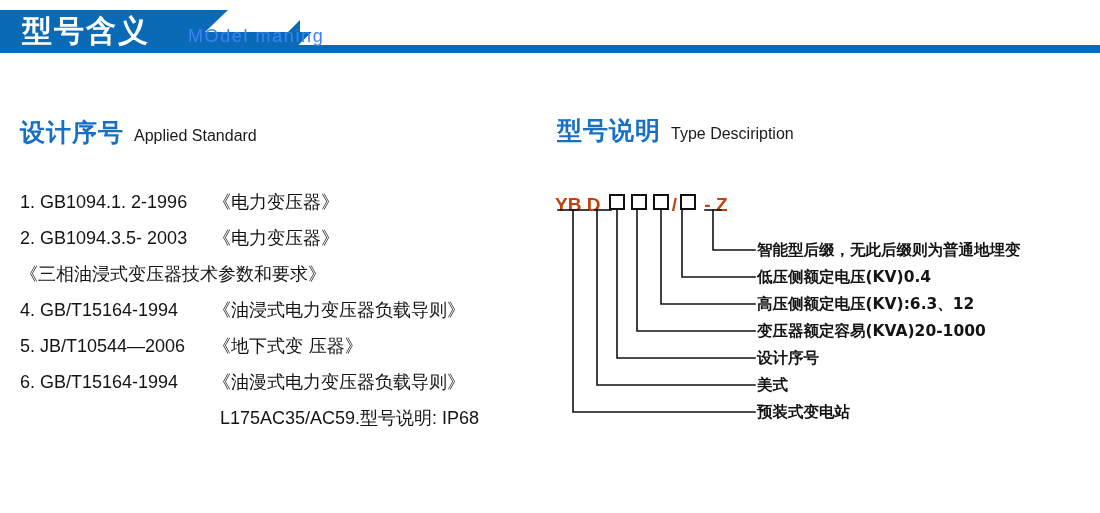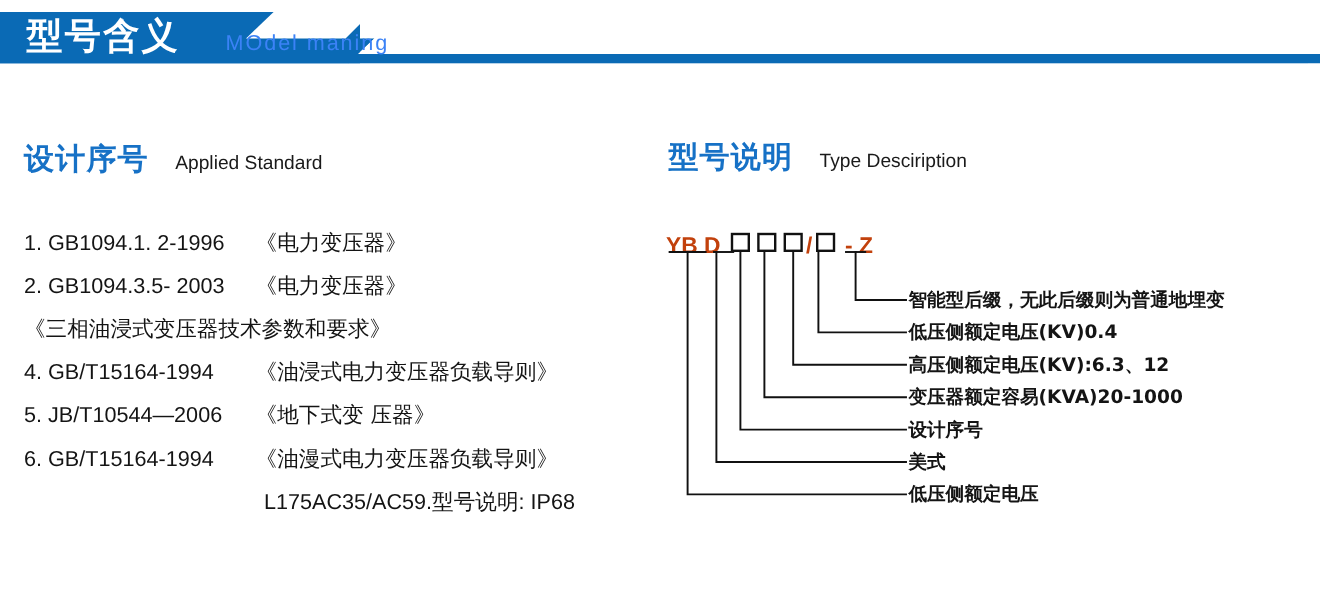--- a/index.html
+++ b/index.html
@@ -29,21 +29,21 @@
   }
 
   
   .sec-head{position:absolute;white-space:nowrap;}
   .sec-cn{
     font-size:25px;font-weight:bold;color:#1671c6;
     letter-spacing:1px;
     font-family:"DejaVu Sans","Liberation Sans",sans-serif;
   }
   .sec-en{
-    font-size:16px;color:#1a1a1a;margin-left:22px;
+    font-size:16px;color:#1a1a1a;margin-left:10px;
     font-family:"Liberation Sans",sans-serif;
   }
   #head-left{left:20px;top:116px;}
   #head-right{left:557px;top:114px;}
 
   
   #std-list{position:absolute;left:20px;top:190px;width:530px;}
   .std-row{
     height:36px;display:flex;align-items:baseline;
     font-size:18px;color:#141414;white-space:nowrap;
@@ -164,14 +164,14 @@
       <polyline points="28,30 28,232 210,232"></polyline>
     </g>
   </svg>
 
   <div class="lbl" style="top:60px">智能型后缀，无此后缀则为普通地埋变</div>
   <div class="lbl" style="top:87px">低压侧额定电压(KV)0.4</div>
   <div class="lbl" style="top:114px">高压侧额定电压(KV):6.3、12</div>
   <div class="lbl" style="top:141px">变压器额定容易(KVA)20-1000</div>
   <div class="lbl" style="top:168px">设计序号</div>
   <div class="lbl" style="top:195px">美式</div>
-  <div class="lbl" style="top:222px">低压侧额定电压</div>
+  <div class="lbl" style="top:222px">预装式变电站</div>
 </div>
 
 </body></html>

